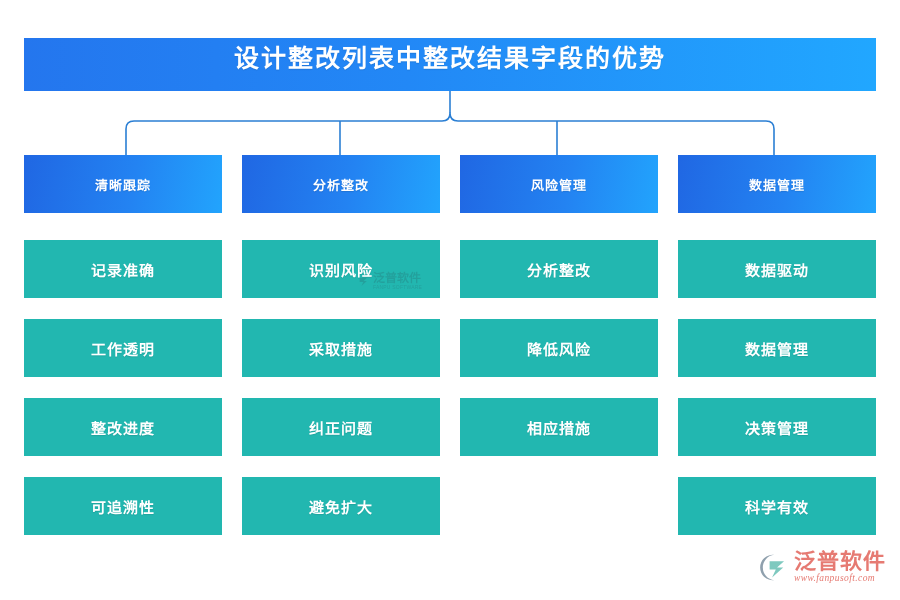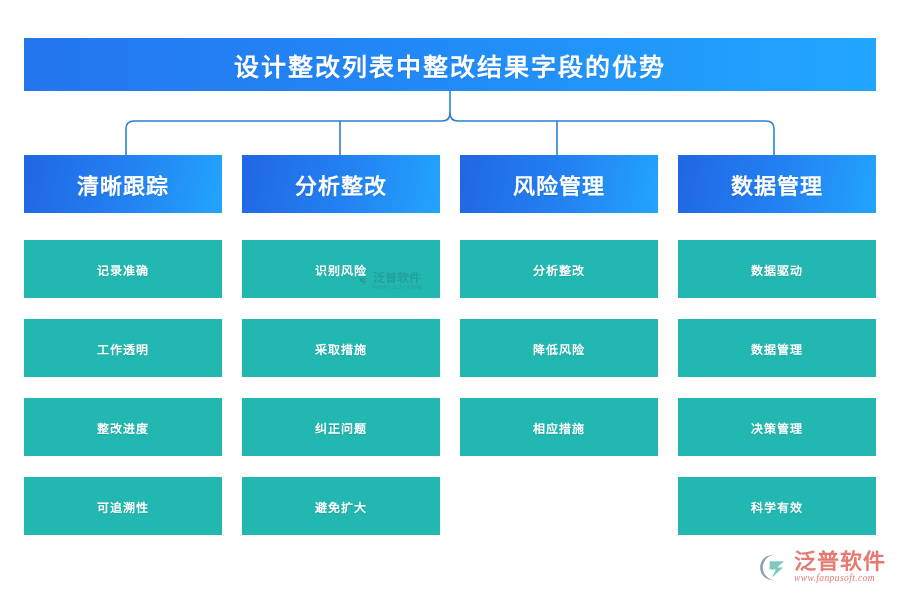--- a/index.html
+++ b/index.html
@@ -25,21 +25,21 @@
 
   
   .title-bar {
     position: absolute;
     left: 24px;
     top: 38px;
     width: 852px;
     height: 53px;
     background: linear-gradient(90deg, #2476ee 0%, #2288f6 45%, #21a7ff 100%);
     display: flex;
-    align-items: center;
+    align-items: flex-start;
     justify-content: center;
   }
   .title-text {
     color: #ffffff;
     font-size: 25px;
     font-weight: bold;
     letter-spacing: 2px;
     white-space: nowrap;
     text-shadow: 0 1px 1px rgba(0,0,0,0.10);
   }
@@ -73,39 +73,39 @@
   .head-box {
     height: 58px;
     background: linear-gradient(100deg, #2067e3 0%, #2383f2 55%, #22a4fd 100%);
     display: flex;
     align-items: center;
     justify-content: center;
     margin-bottom: 27px;
   }
   .head-box .label {
     color: #ffffff;
-    font-size: 22px;
+    font-size: 13px;
     font-weight: bold;
     letter-spacing: 1px;
     white-space: nowrap;
     text-shadow: 0 1px 1px rgba(0,0,0,0.12);
   }
 
   .item-box {
     height: 58px;
     background: #22b7b0;
     display: flex;
     align-items: center;
     justify-content: center;
     margin-bottom: 21px;
   }
   .item-box:last-child { margin-bottom: 0; }
   .item-box .label {
     color: #ffffff;
-    font-size: 12px;
+    font-size: 15px;
     font-weight: bold;
     letter-spacing: 1px;
     white-space: nowrap;
     text-shadow: 0 1px 1px rgba(0,0,0,0.10);
   }
 
   
   .watermark {
     position: absolute;
     left: 352px;

